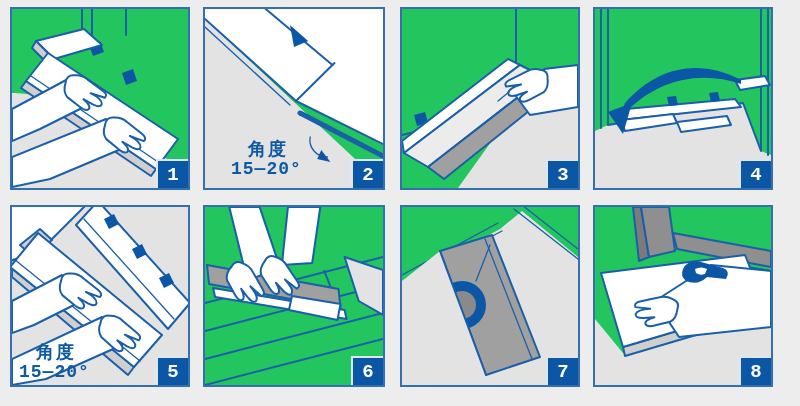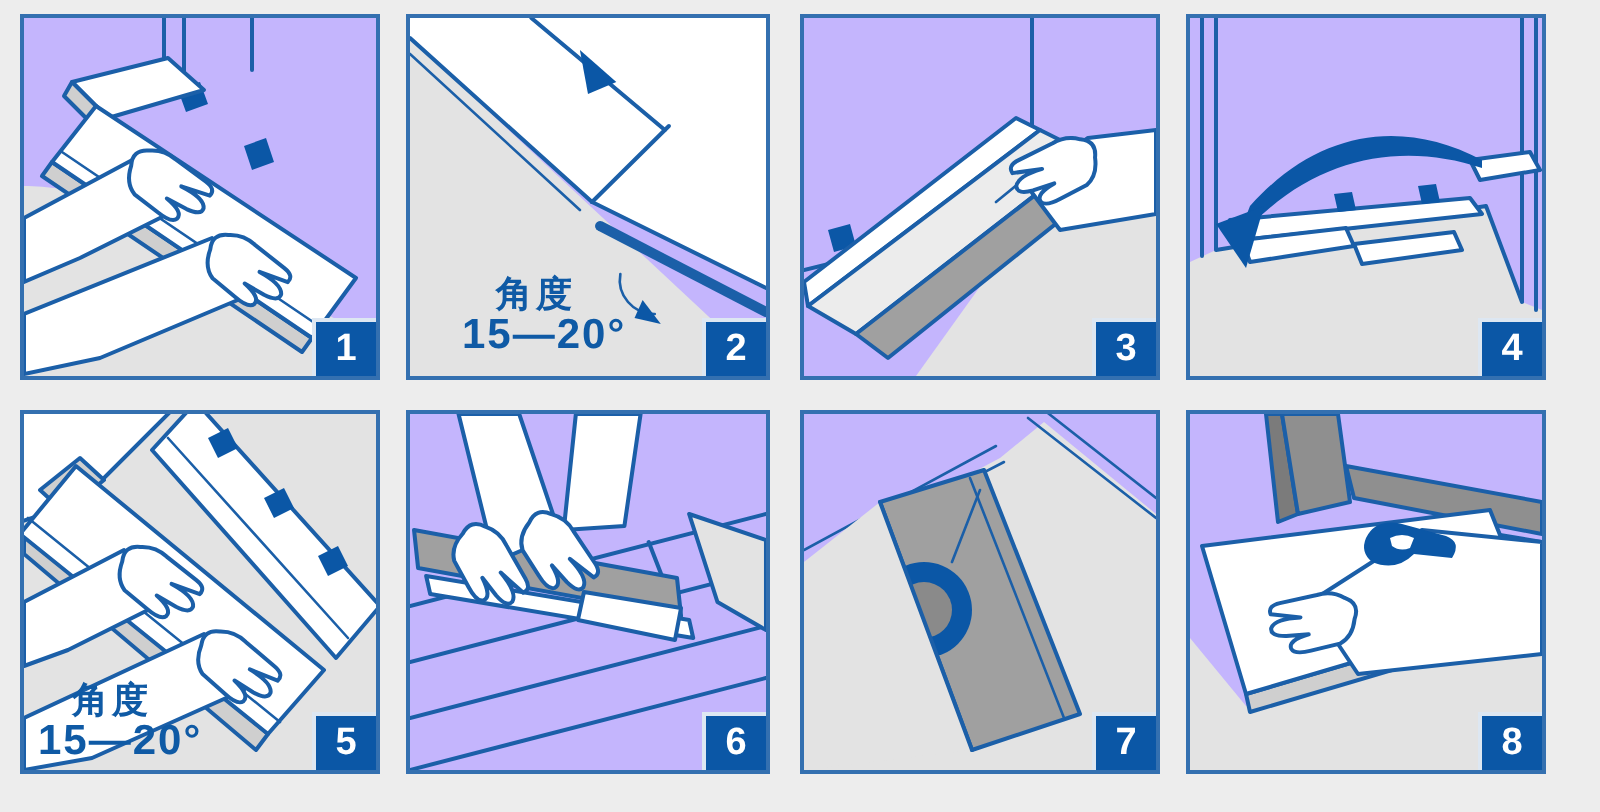--- a/index.html
+++ b/index.html
@@ -2,31 +2,31 @@
 <html style="--page-bg: #ededed; --accent-blue: #1b5fa8; --badge-blue: #0b57a6; --panel-border: #3470b0; --floor-gray: #e3e3e3; --caption-blue: #0f5aa5; --plank-gray: #a0a0a0; --frame-gray: #8f8f8f;"><head>
 <meta charset="utf-8">
 <style>
   :root{
     --page-bg:#ededed; --accent-blue:#1b5fa8; --badge-blue:#0b57a6;
     --panel-border:#3470b0; --floor-gray:#e3e3e3; --caption-blue:#0f5aa5;
   }
   html,body{margin:0;padding:0;width:800px;height:406px;overflow:hidden;
     background:var(--page-bg);font-family:"Liberation Sans",sans-serif;}
   .board{position:relative;width:800px;height:406px;}
-  .panel{position:absolute;background:#c4b5fd;border:2px solid var(--panel-border);
-    box-sizing:border-box;overflow:hidden;}
+  .panel{position:absolute;background:#22c55e;border:2px solid var(--panel-border);
+    box-sizing:border-box;overflow:hidden;font-family:Liberation Mono, monospace;}
   .panel svg{position:absolute;left:0;top:0;width:100%;height:100%;display:block;}
   .badge{position:absolute;right:0;bottom:0;width:30px;height:27px;z-index:3;
     background:var(--badge-blue);color:#fff;font-weight:bold;font-size:19px;
     display:flex;align-items:center;justify-content:center;
     border-left:2px solid #dde7f2;border-top:2px solid #dde7f2;}
   .caption{position:absolute;z-index:2;color:var(--caption-blue);font-weight:bold;
     line-height:1.05;white-space:nowrap;}
   .caption .l1{font-size:18px;margin-left:17px;letter-spacing:2px;}
-  .caption .l2{font-size:21px;letter-spacing:1px;}
+  .caption .l2{font-size:18px;letter-spacing:1px;}
   .cap-p2{left:26px;bottom:9px;}
   .cap-p5{left:7px;bottom:3px;}
   
   .ln{fill:none;stroke:var(--accent-blue);stroke-width:2;stroke-linecap:round;stroke-linejoin:round;}
   .lnt{fill:none;stroke:var(--accent-blue);stroke-width:1.3;stroke-linecap:round;}
   .thk{stroke-width:5;}
   .wf{fill:#fff;stroke:var(--accent-blue);stroke-width:2;stroke-linejoin:round;}
   .gf{fill:var(--floor-gray);stroke:var(--accent-blue);stroke-width:2;stroke-linejoin:round;}
   .gfn{fill:var(--floor-gray);}
   .mf{fill:#cfcfcf;stroke:var(--accent-blue);stroke-width:2;stroke-linejoin:round;}

